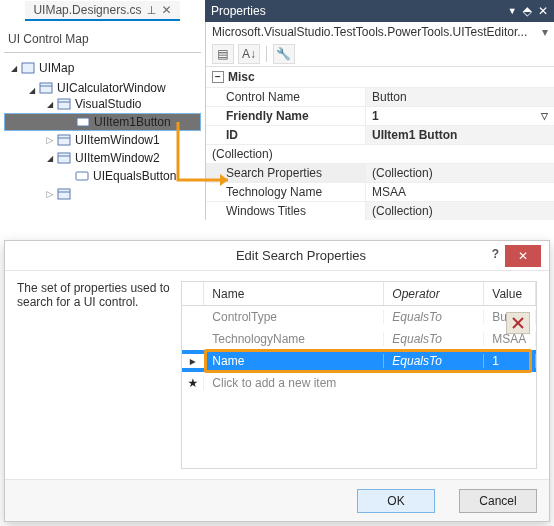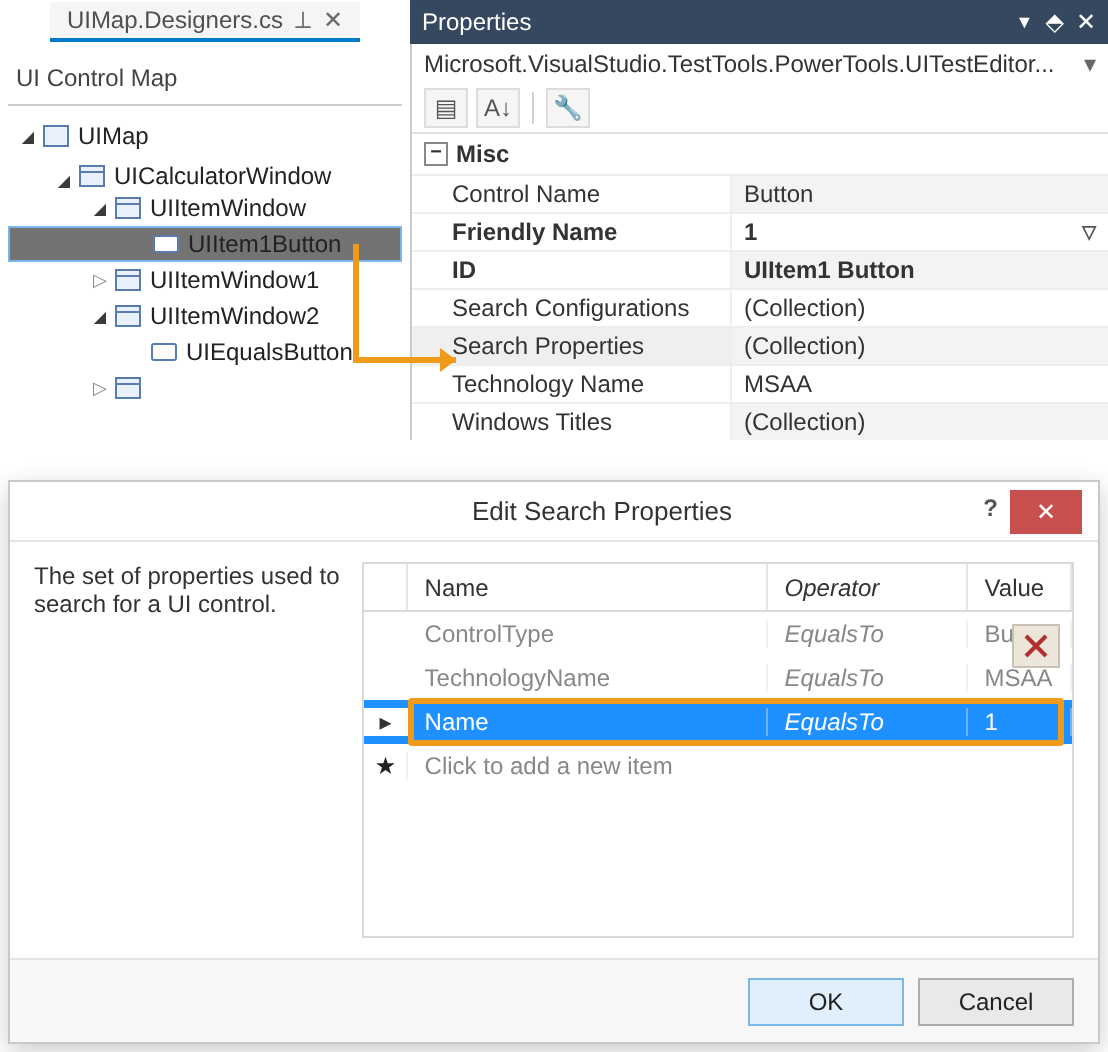--- a/index.html
+++ b/index.html
@@ -53,21 +53,21 @@
   .c0 { flex: 0 0 22px; padding: 0; justify-content: center; }
   .c1 { flex: 0 0 180px; } .c2 { flex: 0 0 100px; font-style: italic; } .c3 { flex: 1; }
   .grow { display: flex; height: 22px; align-items: center; }
   .grow .gcell { color: #888; border-right: 1px solid #f0f0f0; }
   .grow.sel-row { background: #1e90ff; }
   .grow.sel-row .gcell { color: #fff; border-right: 1px solid rgba(255,255,255,.35); }
   .star { color: #222; }
   .del-btn { position: absolute; right: 6px; top: 30px; width: 24px; height: 22px; display: flex; align-items: center; justify-content: center; background: #ece6da; border: 1px solid #c9c2b4; }
   .del-btn svg { width: 12px; height: 12px; }
   .highlight-box { position: absolute; border: 3px solid #f09a1a; border-radius: 2px; pointer-events: none; }
-  .dialog-footer { height: 42px; display: flex; align-items: center; justify-content: flex-end; gap: 7px; padding: 0 12px; border-top: 1px solid #e5e5e5; background: #f7f7f7; }
+  .dialog-footer { height: 42px; display: flex; align-items: center; justify-content: flex-end; gap: 24px; padding: 0 12px; border-top: 1px solid #e5e5e5; background: #f7f7f7; }
   .btn { min-width: 78px; height: 24px; border: 1px solid #adadad; background: #e9e9e9; color: #222; display: inline-flex; align-items: center; justify-content: center; }
   .btn.primary { background: #e1eefb; border-color: #7bb6e6; }
   .dd-caret { font-size: 9px; color: #555; }
   .winicon { stroke:#5a7bb0; fill:#e8f0fb; stroke-width:1; }
   .btnicon { stroke:#5a7bb0; fill:#fff; stroke-width:1; }
 </style>
 </head>
 <body>
 
 <div class="top-row">
@@ -112,21 +112,21 @@
         <span>UICalculatorWindow</span>
       </div>
       <div class="node ind3">
         <span class="arrow open"></span>
         <span class="ticon">
             <svg>
               <rect class="winicon" x="1" y="1" width="12" height="10"></rect>
               <line x1="1" y1="4" x2="13" y2="4" stroke="#5a7bb0"></line>
             </svg>
           </span>
-        <span>UIItemWindow</span>
+        <span>VisualStudio</span>
       </div>
       <div class="node ind4 sel">
         <span class="arrow none"></span>
         <span class="ticon">
             <svg>
               <rect class="btnicon" x="1" y="2" width="12" height="8" rx="1"></rect>
             </svg>
           </span>
         <span>UIItem1Button</span>
       </div>
@@ -196,21 +196,20 @@
           <div class="pv">
             <span>1</span>
             <span class="dd-caret">▽</span>
           </div>
         </div>
       <div class="prow bold valshade">
           <div class="pn">ID</div>
           <div class="pv">UIItem1 Button</div>
         </div>
       <div class="prow">
-          <div class="pn">Search Configurations</div>
           <div class="pv">(Collection)</div>
         </div>
       <div class="prow hl valshade">
           <div class="pn" style="background:#efefef">Search Properties</div>
           <div class="pv">(Collection)</div>
         </div>
       <div class="prow">
           <div class="pn">Technology Name</div>
           <div class="pv">MSAA</div>
         </div>

